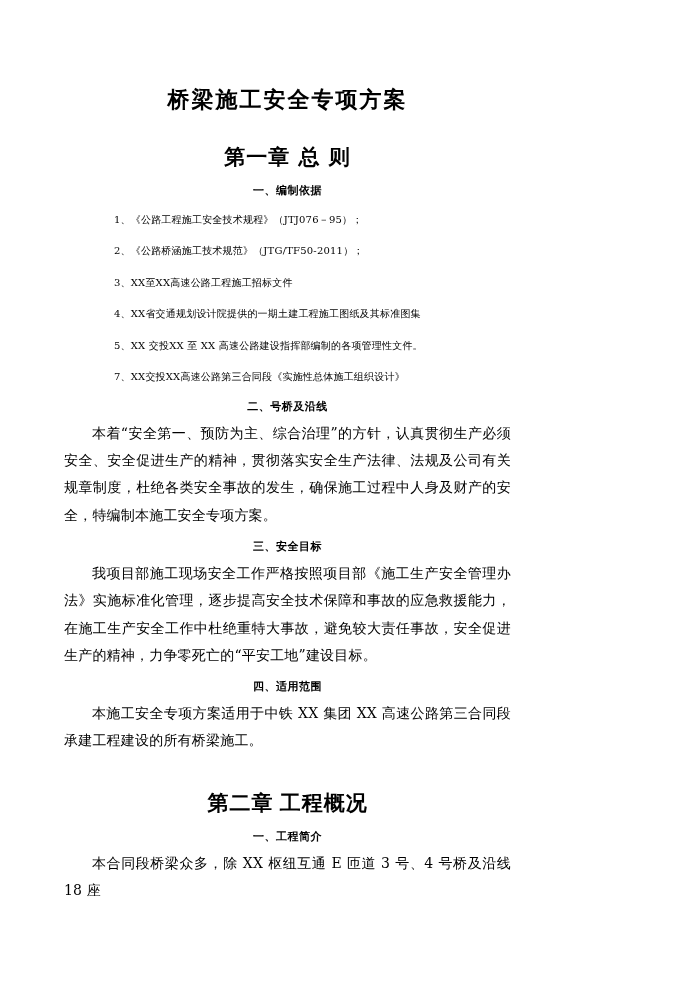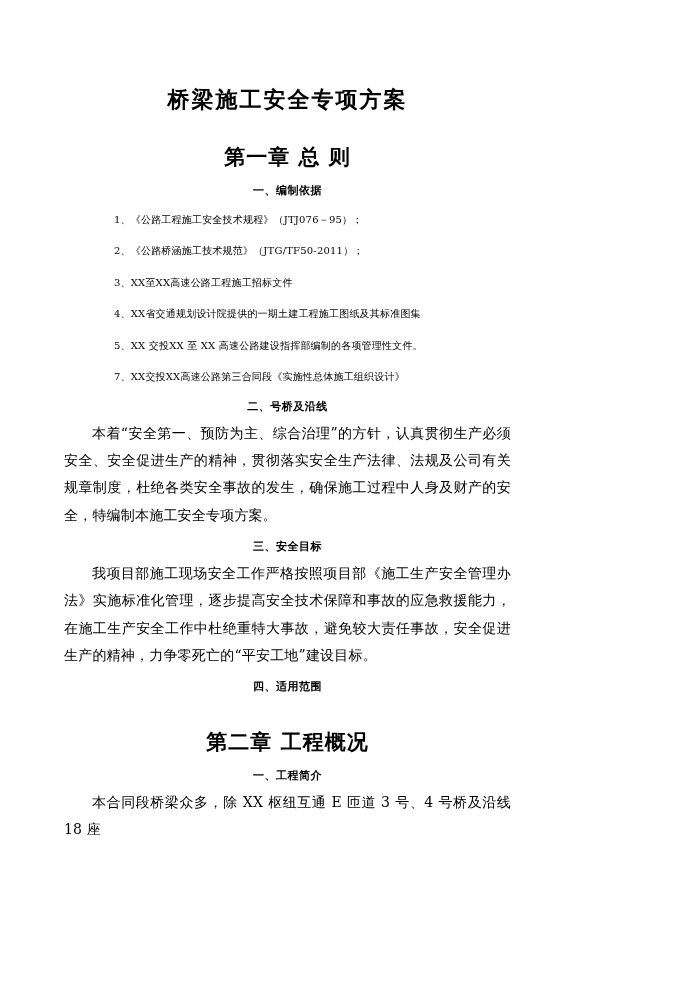--- a/index.html
+++ b/index.html
@@ -33,20 +33,21 @@
   }
   .chapter-heading {
     text-align: center;
     font-size: 21px;
     font-weight: bold;
     margin: 28px 0 12px 0;
     letter-spacing: 1px;
   }
   .chapter-heading.second {
     margin-top: 34px;
+    font-family: Liberation Serif, serif;
   }
   .section-heading {
     font-size: 11px;
     font-weight: bold;
     margin: 10px 0 6px 0;
     text-indent: 0;
     letter-spacing: 0.5px;
     text-align: center;
   }
   .list-item {
@@ -103,20 +104,23 @@
 
     <div class="section">
       <div class="section-heading">三、安全目标</div>
       <div class="para-block">
         <p class="para">我项目部施工现场安全工作严格按照项目部《施工生产安全管理办法》实施标准化管理，逐步提高安全技术保障和事故的应急救援能力，在施工生产安全工作中杜绝重特大事故，避免较大责任事故，安全促进生产的精神，力争零死亡的“平安工地”建设目标。</p>
       </div>
     </div>
 
     <div class="section">
       <div class="section-heading">四、适用范围</div>
+      <div class="para-block">
+        <p class="para">本施工安全专项方案适用于中铁 XX 集团 XX 高速公路第三合同段承建工程建设的所有桥梁施工。</p>
+      </div>
     </div>
   </div>
 
   <div class="chapter">
     <div class="chapter-heading second">第二章   工程概况</div>
 
     <div class="section">
       <div class="section-heading">一、工程简介</div>
       <div class="para-block">
         <p class="para">本合同段桥梁众多，除 XX 枢纽互通 E 匝道 3 号、4 号桥及沿线 18 座</p>

